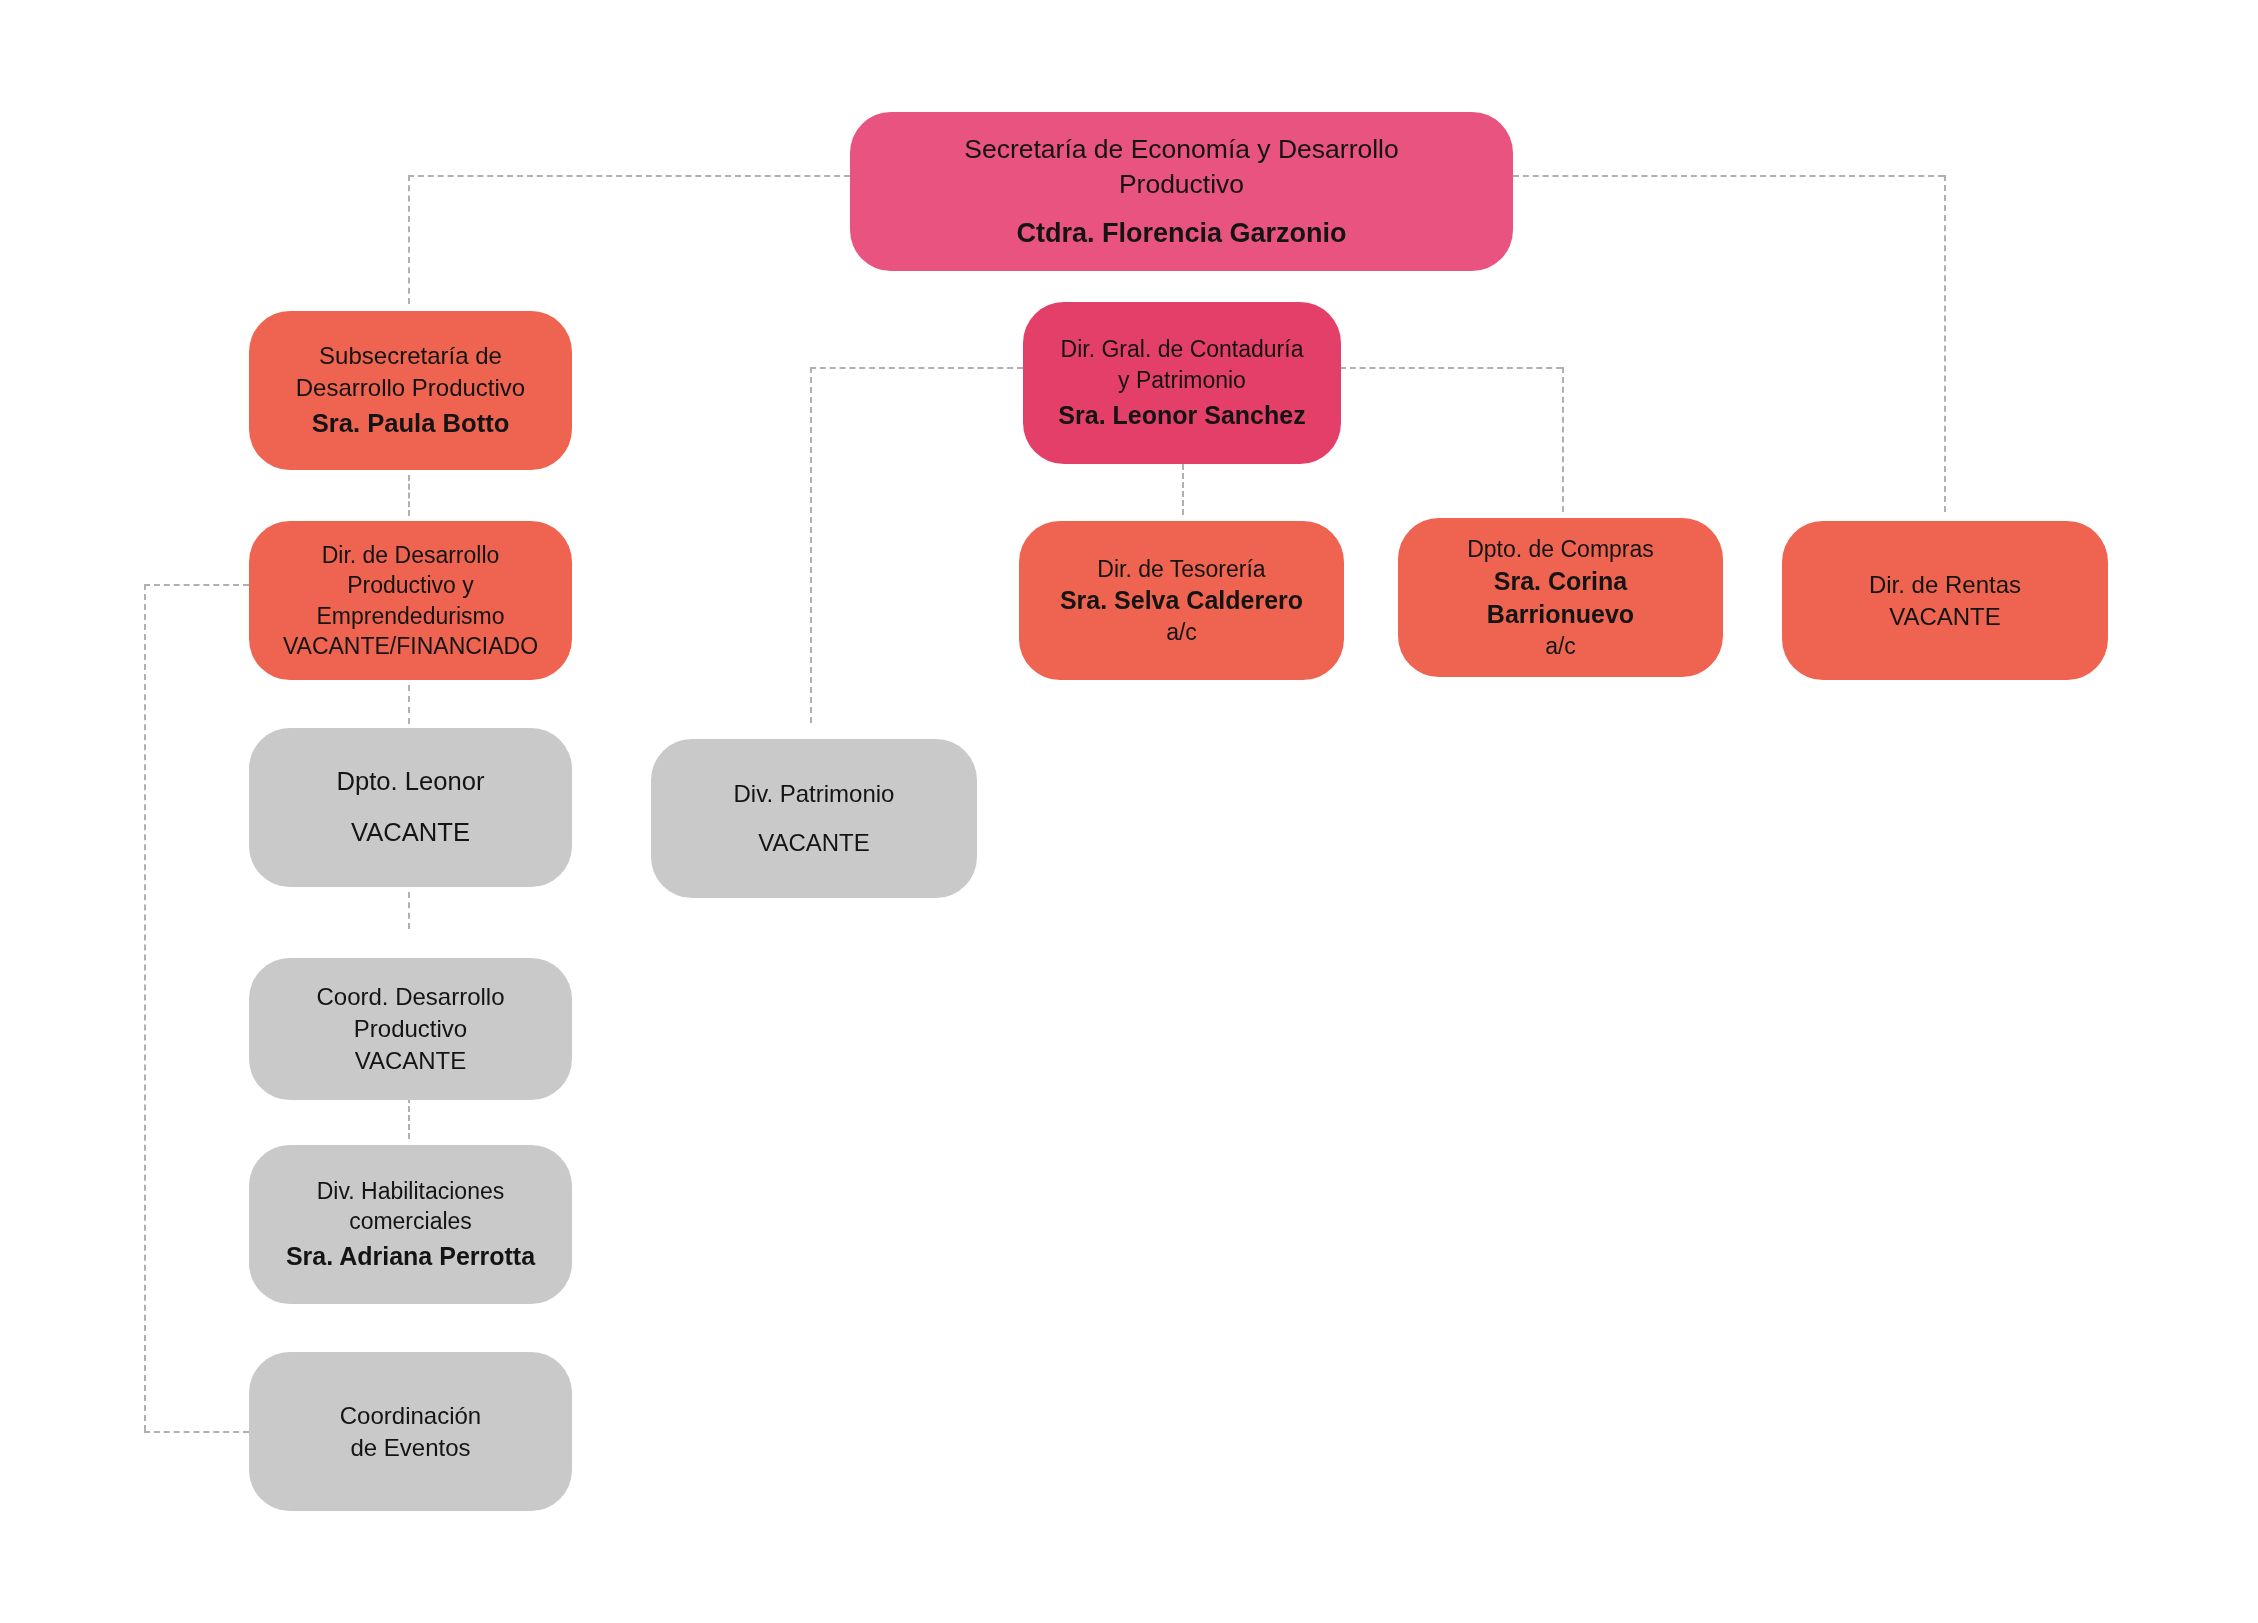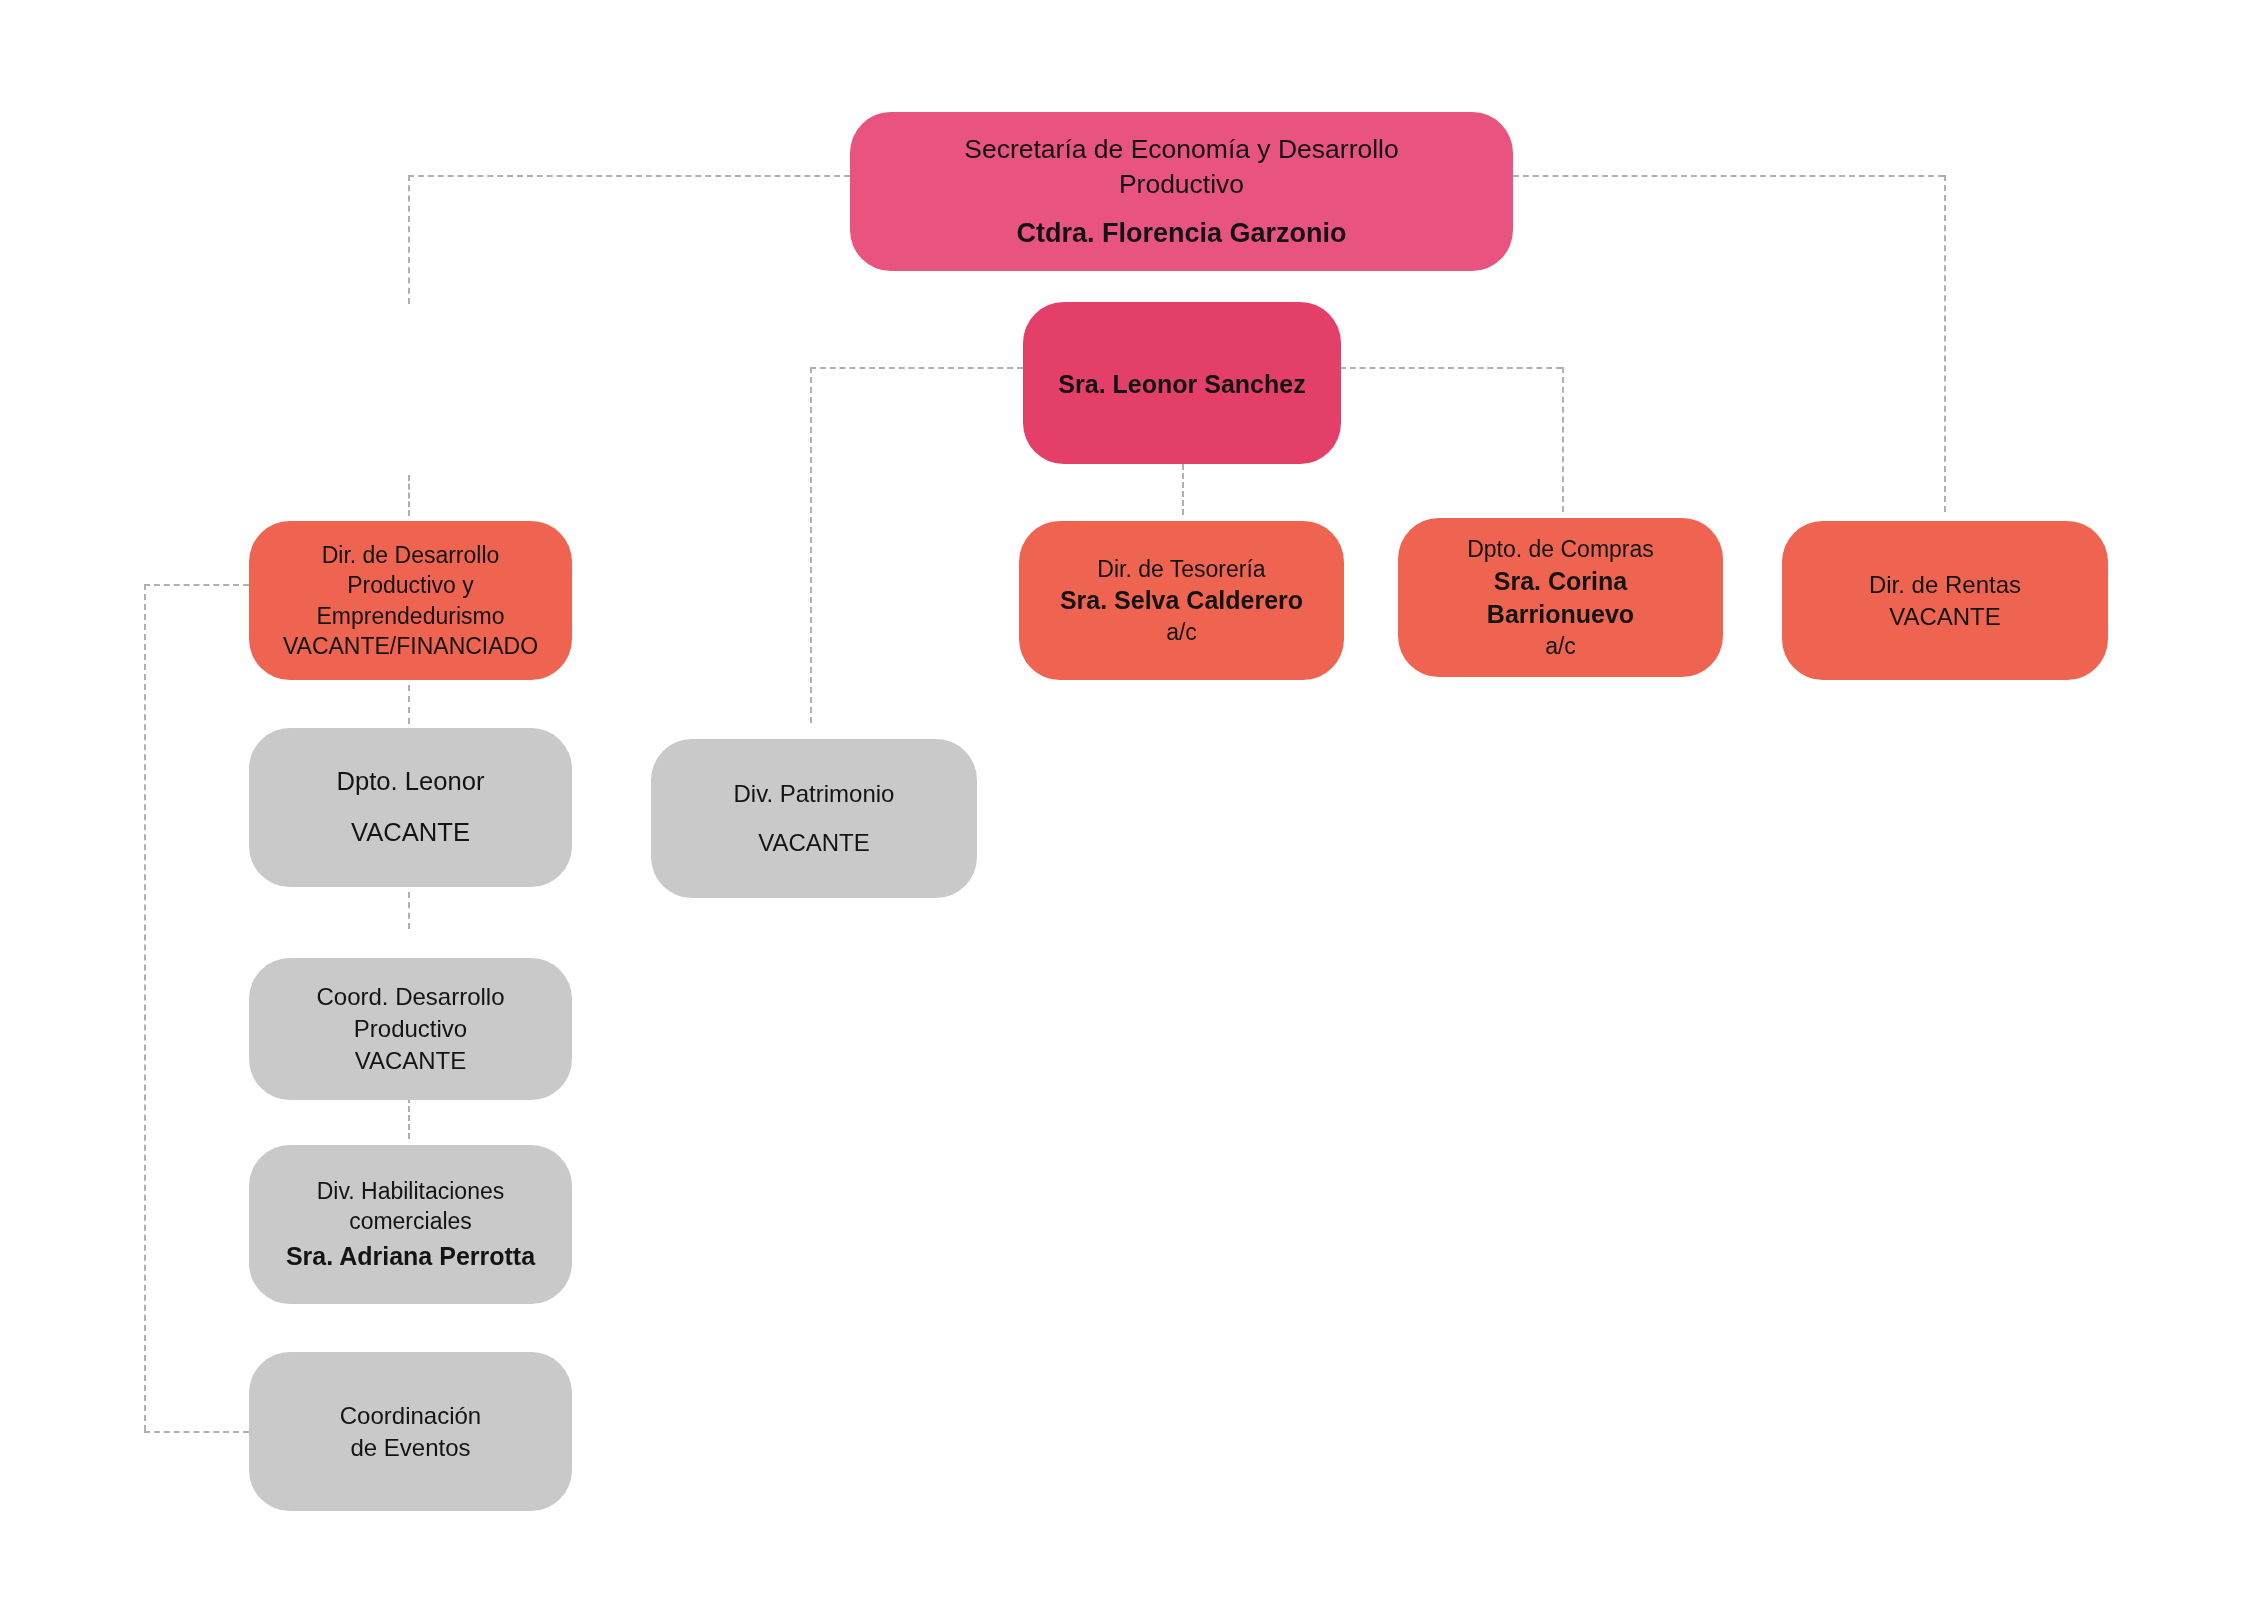--- a/index.html
+++ b/index.html
@@ -64,20 +64,25 @@
   <div class="conn-v" style="left: 1562px; top: 367px; height: 145px; border-color: rgb(176, 176, 176);"></div>
 
   <div class="conn-v" style="left: 1182px; top: 464px; height: 51px; border-color: rgb(176, 176, 176);"></div>
 
   <div class="node fs-big" style="left: 850px; top: 112px; width: 663px; height: 159px; background-color: rgb(232, 83, 128);">
     <span class="t">Secretaría de Economía y Desarrollo
 Productivo</span>
     <span class="name mt-lg">Ctdra. Florencia Garzonio</span>
   </div>
 
+  <div class="node" style="left: 249px; top: 311px; width: 323px; height: 159px; background-color: rgb(238, 100, 80);">
+    <span class="t">Subsecretaría de
+Desarrollo Productivo</span>
+    <span class="name mt-sm">Sra. Paula Botto</span>
+  </div>
 
   <div class="node fs-sm" style="left: 249px; top: 521px; width: 323px; height: 159px; background-color: rgb(238, 100, 80);">
     <span class="t">Dir. de Desarrollo
 Productivo y
 Emprendedurismo
 VACANTE/FINANCIADO</span>
   </div>
 
   <div class="node" style="left: 249px; top: 728px; width: 323px; height: 159px; font-size: 25.6px; background-color: rgb(201, 201, 201);">
     <span class="t">Dpto. Leonor</span>
@@ -95,20 +100,22 @@
 de Eventos</span>
   </div>
 
   <div class="node fs-sm" style="left: 249px; top: 1145px; width: 323px; height: 159px; background-color: rgb(201, 201, 201);">
     <span class="t">Div. Habilitaciones
 comerciales</span>
     <span class="name mt-sm">Sra. Adriana Perrotta</span>
   </div>
 
   <div class="node fs-sm" style="left: 1023px; top: 302px; width: 318px; height: 162px; background-color: rgb(228, 63, 104);">
+    <span class="t">Dir. Gral. de Contaduría
+y Patrimonio</span>
     <span class="name mt-sm">Sra. Leonor Sanchez</span>
   </div>
 
   <div class="node fs-sm" style="left: 1019px; top: 521px; width: 325px; height: 159px; background-color: rgb(238, 100, 80);">
     <span class="t">Dir. de Tesorería</span>
     <span class="name">Sra. Selva Calderero</span>
     <span class="suffix">a/c</span>
   </div>
 
   <div class="node fs-sm" style="left: 1398px; top: 518px; width: 325px; height: 159px; background-color: rgb(238, 100, 80);">

